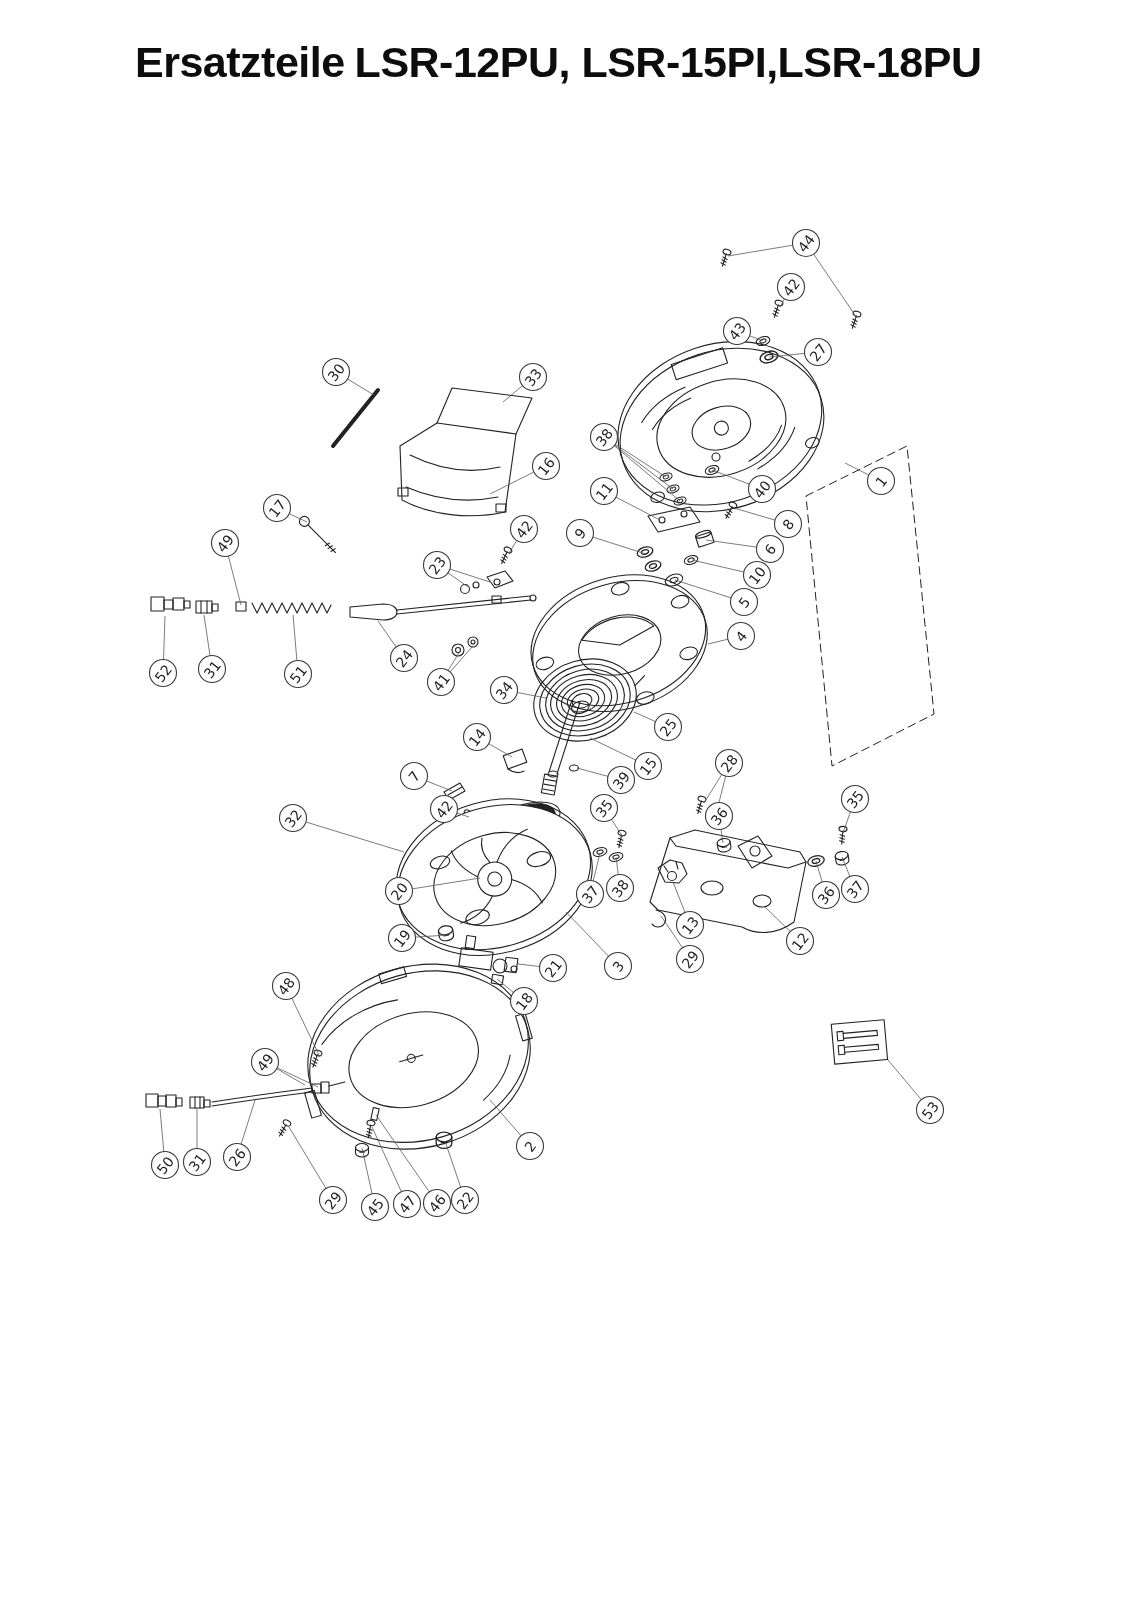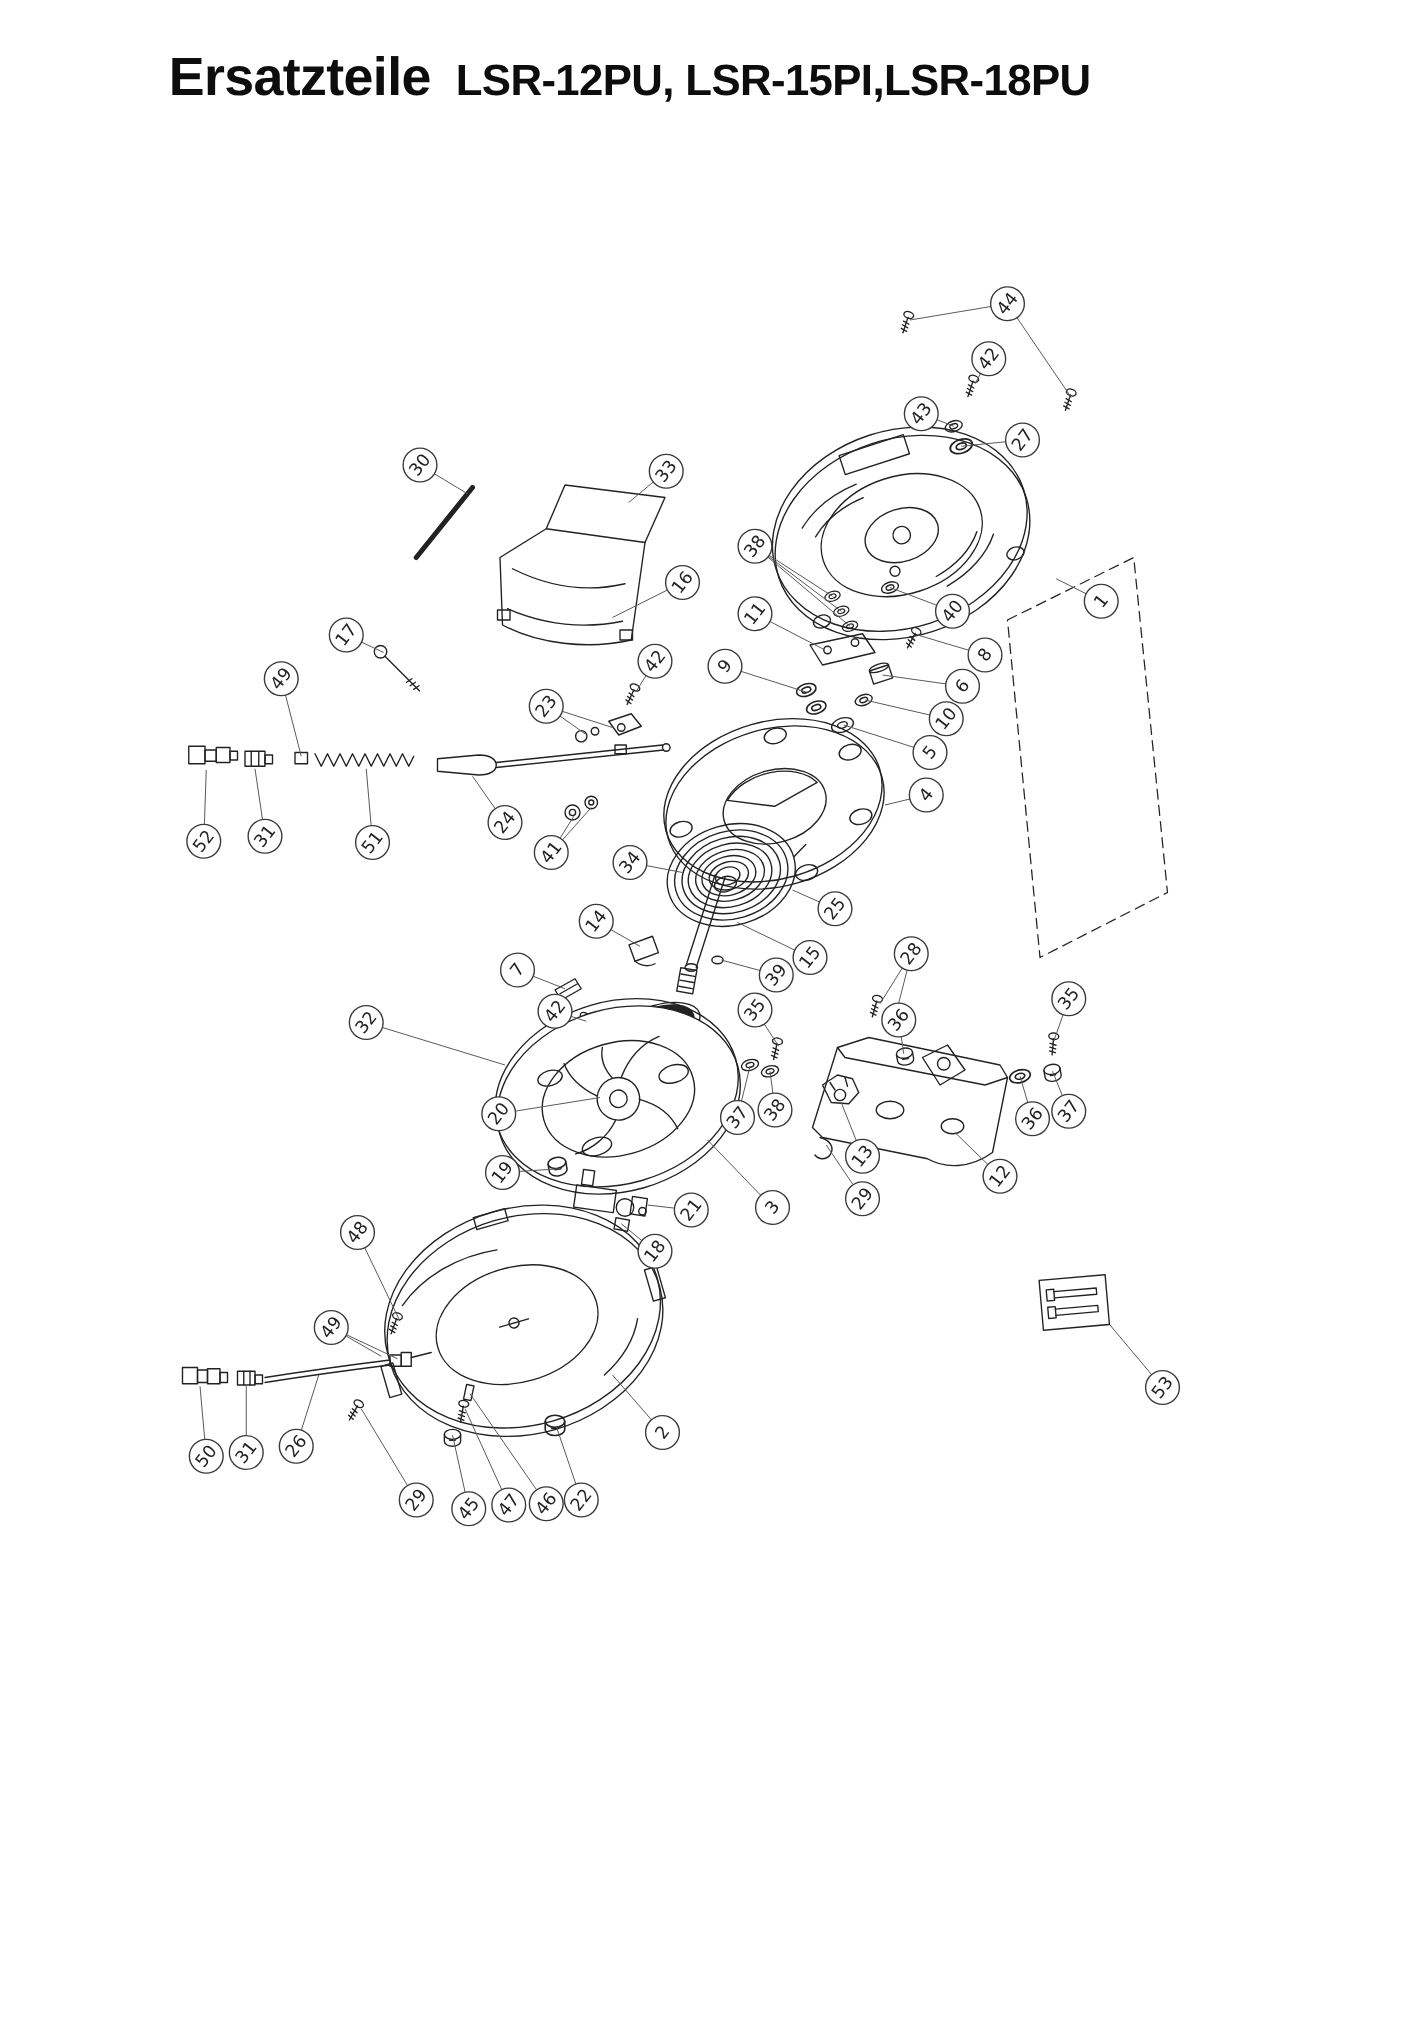--- a/index.html
+++ b/index.html
@@ -1,19 +1,19 @@
 <!DOCTYPE html>
 <html><head>
 <meta charset="utf-8">
 <style>
   html,body{margin:0;padding:0;background:#fff;}
   body{position:relative;width:1142px;height:1614px;font-family:"Liberation Sans",sans-serif;overflow:hidden;}
   h1{position:absolute;left:135px;top:38px;margin:0;color:#0d0d0d;font-weight:bold;letter-spacing:-0.5px;white-space:nowrap;}
   .t-main{font-size:43px;}
-  .t-models{font-size:35px;margin-left:20px;}
+  .t-models{font-size:43px;margin-left:10px;}
   #diagram{position:absolute;left:0;top:0;}
   .balloon{fill:#ffffff;stroke:#3a3a3a;stroke-width:1.1;}
   .balloon-label{font-family:"DejaVu Sans",sans-serif;font-size:14px;fill:#222;text-anchor:middle;dominant-baseline:central;}
   .leader{stroke:#5a5a5a;stroke-width:0.8;fill:none;}
   .dash{stroke-dasharray:8 5;stroke-width:1;}
 </style>
 </head>
 <body>
 
 <h1><span class="t-main">Ersatzteile</span><span class="t-models">LSR-12PU, LSR-15PI,LSR-18PU</span></h1>

